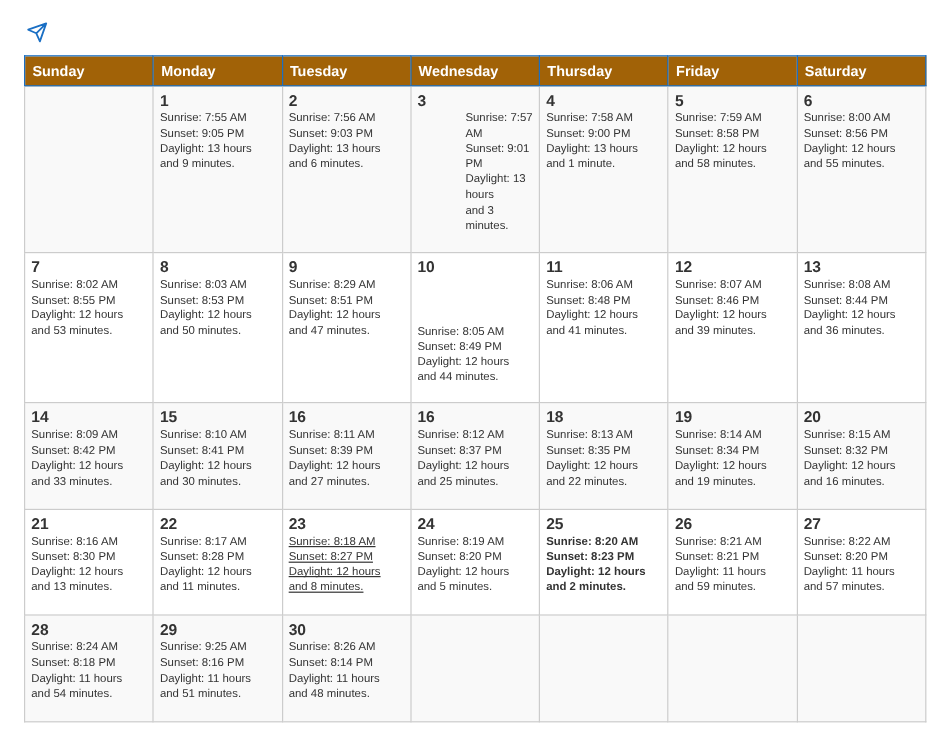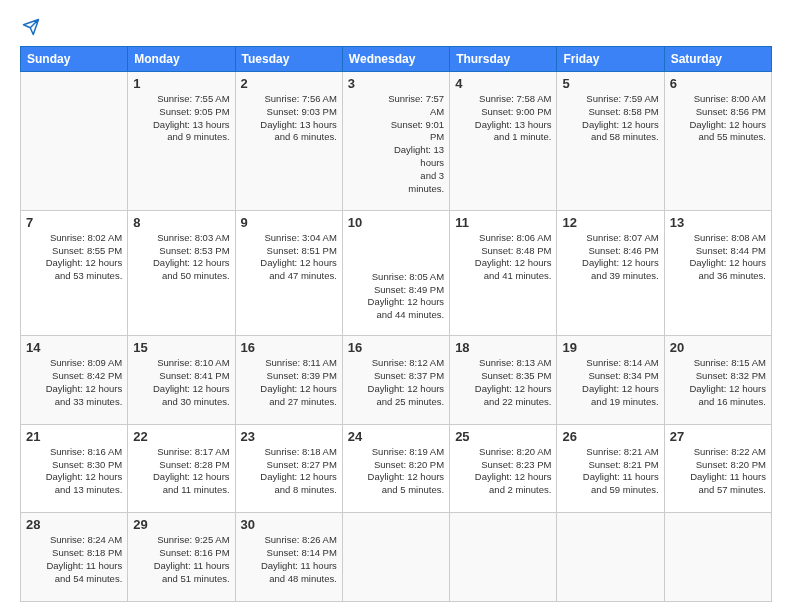--- a/index.html
+++ b/index.html
@@ -53,21 +53,21 @@
     .location {
       font-size: 14px;
       color: #555;
     }
     .calendar-table {
       width: 100%;
       border-collapse: collapse;
       flex: 1;
     }
     .calendar-table th {
-      background-color: #3b82f6;
+      background-color: #a16207;
       color: #fff;
       font-size: 12px;
       font-weight: bold;
       padding: 5px 6px;
       text-align: left;
       border: 1px solid #1a6fc4;
     }
     .calendar-table td {
       border: 1px solid #ccc;
       vertical-align: top;
@@ -78,21 +78,20 @@
     .day-number {
       font-size: 13px;
       font-weight: bold;
       color: #333;
       margin-bottom: 2px;
     }
     .day-info {
       font-size: 9.5px;
       color: #333;
       line-height: 1.35;
-      text-align: right;
     }
     .empty-cell {
       background: #fff;
     }
     .week-row td {
       background: #fff;
     }
     .week-row:nth-child(odd) td {
       background: #f9f9f9;
     }
@@ -187,21 +186,21 @@
           </td>
           <td>
             <div class="day-number">8</div>
             <div class="day-info" style="white-space: pre-line;">Sunrise: 8:03 AM
 Sunset: 8:53 PM
 Daylight: 12 hours
 and 50 minutes.</div>
           </td>
           <td>
             <div class="day-number">9</div>
-            <div class="day-info" style="white-space: pre-line;">Sunrise: 3:04 AM
+            <div class="day-info" style="white-space: pre-line;">Sunrise: 8:29 AM
 Sunset: 8:51 PM
 Daylight: 12 hours
 and 47 minutes.</div>
           </td>
           <td>
             <div class="day-number">10</div>
             <div class="day-info" style="white-space: pre-line; margin-top: 41px;">Sunrise: 8:05 AM
 Sunset: 8:49 PM
 Daylight: 12 hours
 and 44 minutes.</div>
@@ -289,35 +288,35 @@
           </td>
           <td>
             <div class="day-number">22</div>
             <div class="day-info" style="white-space: pre-line;">Sunrise: 8:17 AM
 Sunset: 8:28 PM
 Daylight: 12 hours
 and 11 minutes.</div>
           </td>
           <td>
             <div class="day-number">23</div>
-            <div class="day-info" style="white-space: pre-line;">Sunrise: 8:18 AM
+            <div class="day-info" style="white-space: pre-line; text-decoration: underline;">Sunrise: 8:18 AM
 Sunset: 8:27 PM
 Daylight: 12 hours
 and 8 minutes.</div>
           </td>
           <td>
             <div class="day-number">24</div>
             <div class="day-info" style="white-space: pre-line;">Sunrise: 8:19 AM
 Sunset: 8:20 PM
 Daylight: 12 hours
 and 5 minutes.</div>
           </td>
           <td>
             <div class="day-number">25</div>
-            <div class="day-info" style="white-space: pre-line;">Sunrise: 8:20 AM
+            <div class="day-info" style="white-space: pre-line; font-weight: bold;">Sunrise: 8:20 AM
 Sunset: 8:23 PM
 Daylight: 12 hours
 and 2 minutes.</div>
           </td>
           <td>
             <div class="day-number">26</div>
             <div class="day-info" style="white-space: pre-line;">Sunrise: 8:21 AM
 Sunset: 8:21 PM
 Daylight: 11 hours
 and 59 minutes.</div>

